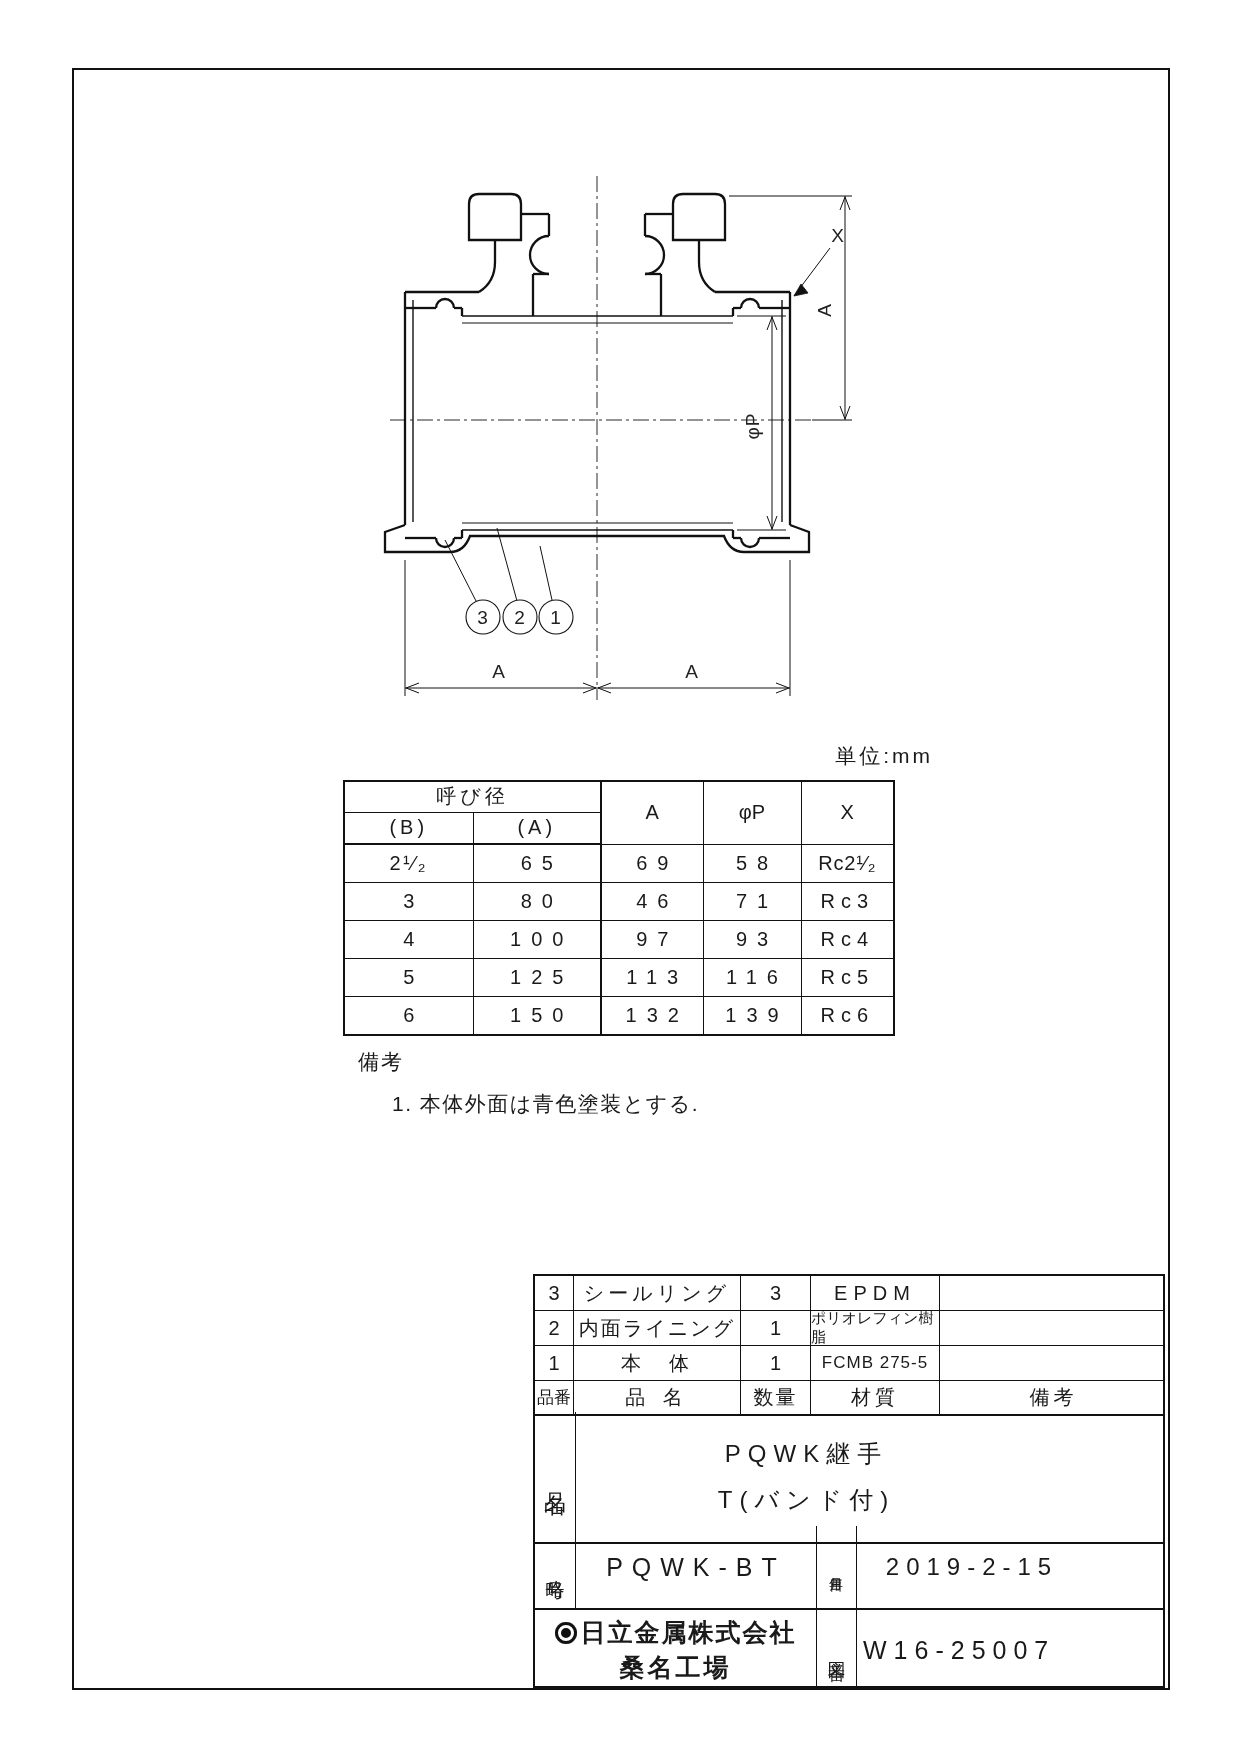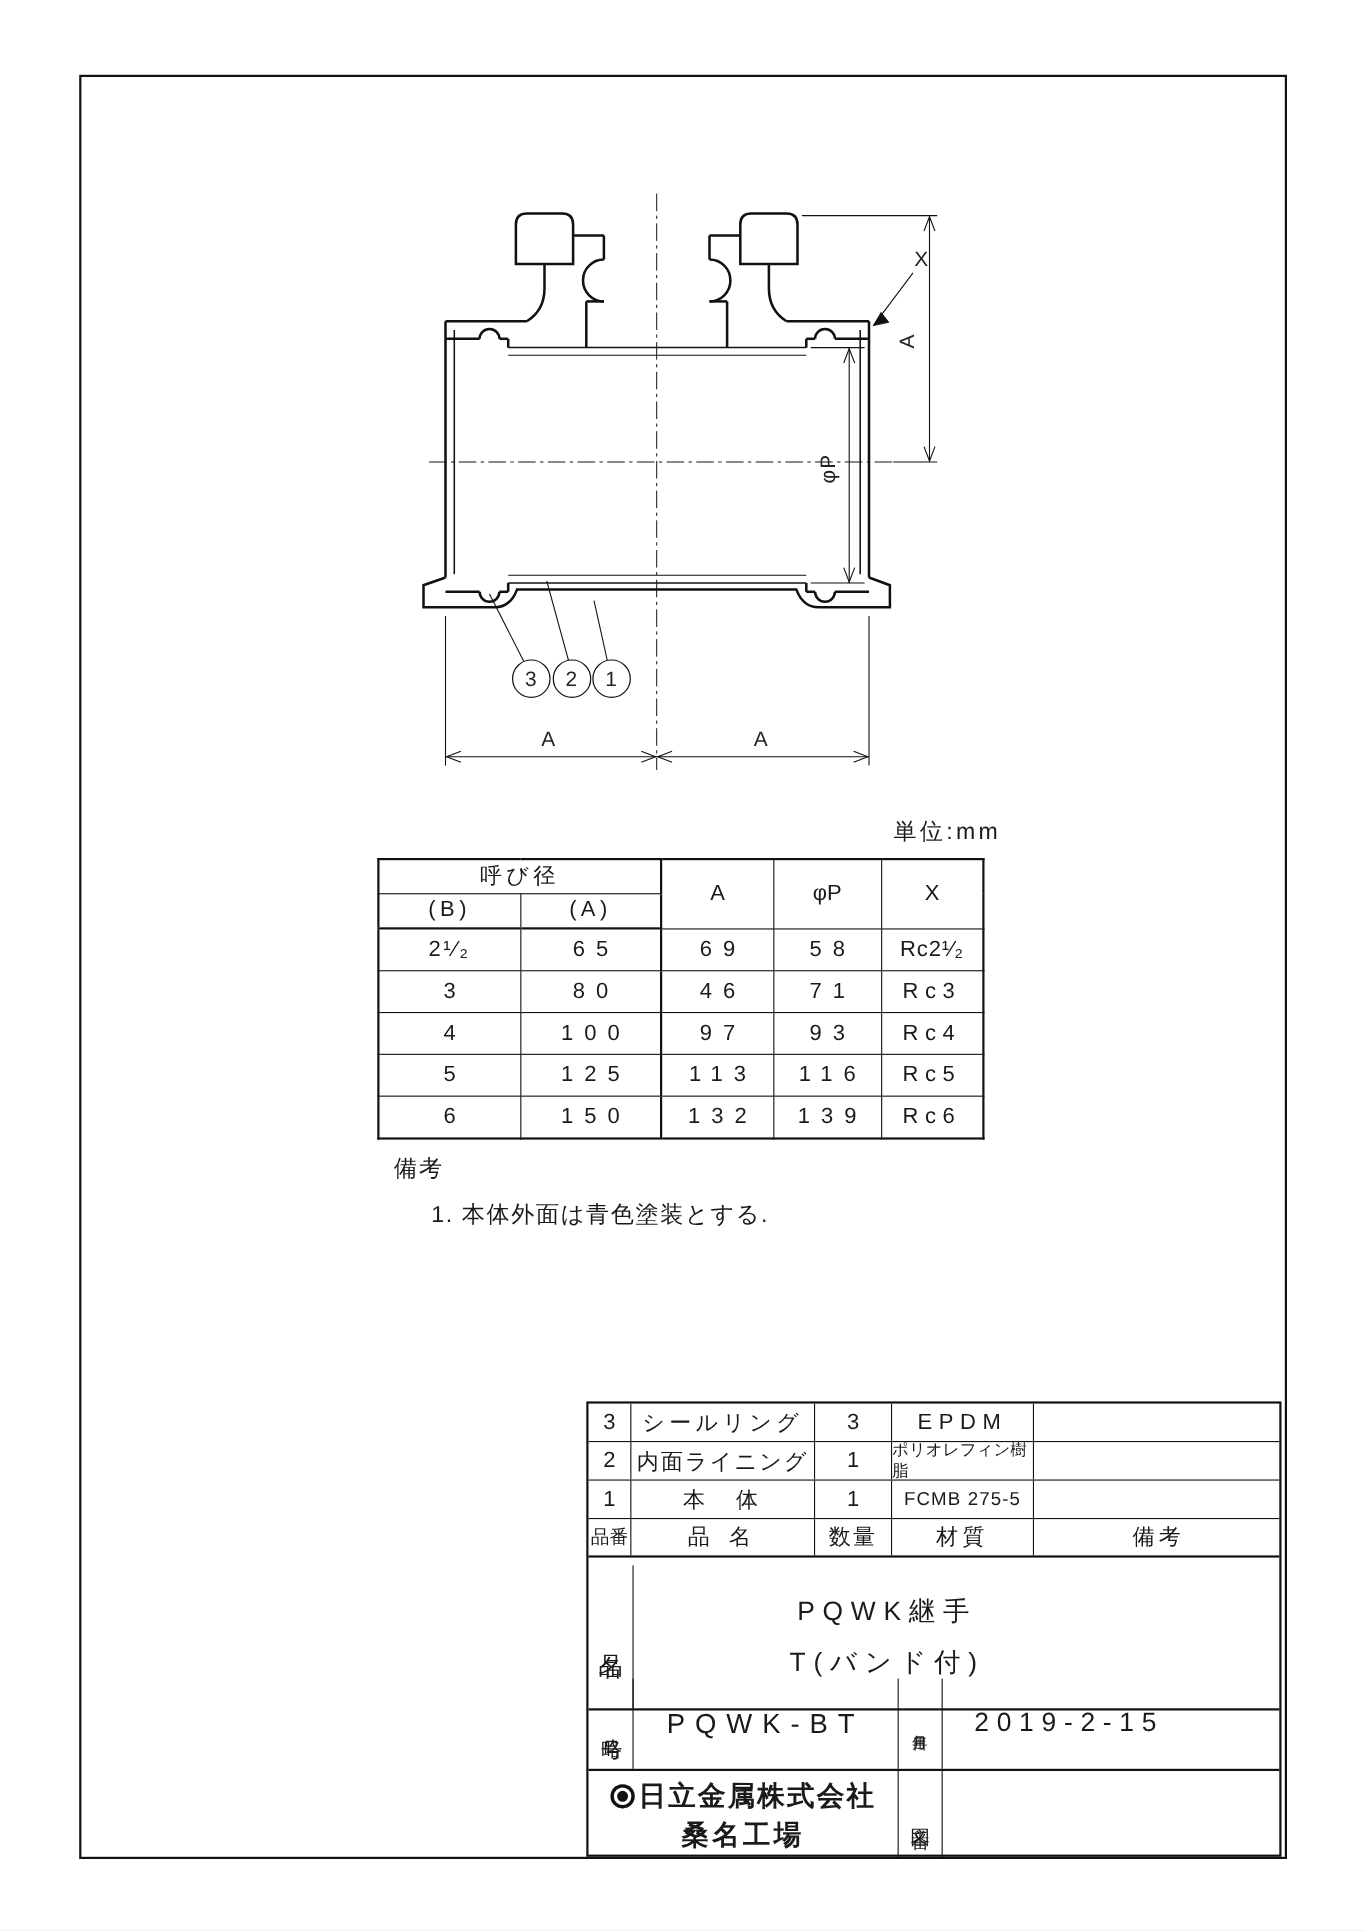--- a/index.html
+++ b/index.html
@@ -14,21 +14,21 @@
   .drawing path,.drawing circle{fill:none;stroke:#111;}
   .drawing .bold path{stroke-width:2.3px;}
   .drawing .med path{stroke-width:1.4px;}
   .drawing .thin path{stroke-width:1px;}
   .drawing .cl path{stroke-width:0.9px;stroke-dasharray:16 4 3 4;}
   .drawing .dim path{stroke-width:1px;}
   .drawing .dim path.solidhead{fill:#111;stroke-width:0.8px;}
   .drawing circle{stroke-width:1.1px;fill:#fff;}
   .drawing text{fill:#222;font-size:19px;letter-spacing:1px;}
   
-  .unit{position:absolute;left:717px;top:742px;width:193px;text-align:right;
+  .unit{position:absolute;left:740px;top:742px;width:193px;text-align:right;
     font-size:21px;letter-spacing:3px;}
   
   table.dims{position:absolute;left:343px;top:780px;border-collapse:collapse;table-layout:fixed;padding-left:16px;}
   table.dims td,table.dims th{border:1px solid #111;font-weight:normal;text-align:center;
     font-size:20px;padding:0;overflow:hidden;}
   table.dims{border:2.5px solid #111;}
   table.dims .h1{height:31px;}
   table.dims .h2{height:32px;}
   table.dims .dr td{height:37px;}
   table.dims td.bsep,table.dims th.bsep{border-right:2.2px solid #111;}
@@ -263,21 +263,21 @@
     </div>
 
     <div class="tb-row hline-bold" style="top:105px;height:35px;">
       <div class="tb-cell" style="left:0;width:39px;font-size:17px;">品番</div>
       <div class="tb-cell ls6" style="left:39px;width:167px;">品 名</div>
       <div class="tb-cell ls2" style="left:206px;width:70px;">数量</div>
       <div class="tb-cell ls4" style="left:276px;width:129px;">材質</div>
       <div class="tb-cell last ls4" style="left:405px;width:227px;">備考</div>
     </div>
 
-    <div class="tb-row hline-bold" style="top:147px;height:132px;">
+    <div class="tb-row hline-bold" style="top:136px;height:132px;">
       <div class="tb-cell bline" style="left:0;width:41px;">
         <span class="vlabel" style="font-size:22px;">品名</span>
       </div>
       <div class="tb-cell last prodcell" style="left:41px;width:591px;">
         <div class="prodline">PQWK継手</div>
         <div class="prodline">T(バンド付)</div>
       </div>
     </div>
 
     <div class="tb-row hline-bold" style="top:250px;height:84px;">
@@ -295,15 +295,16 @@
       <div class="tb-cell bline" style="left:0;width:282px;flex-direction:column;gap:2px;">
         <div class="company">
           <span class="logo"></span>
             <span>日立金属株式会社</span>
         </div>
         <div class="factory">桑名工場</div>
       </div>
       <div class="tb-cell" style="left:282px;width:40px;">
         <span class="vlabel" style="font-size:18px;">図番</span>
       </div>
+      <div class="tb-cell last dwgcell dwgno" style="left:322px;width:310px;">W16-25007</div>
     </div>
   </div>
 </div>
 
 </body></html>

